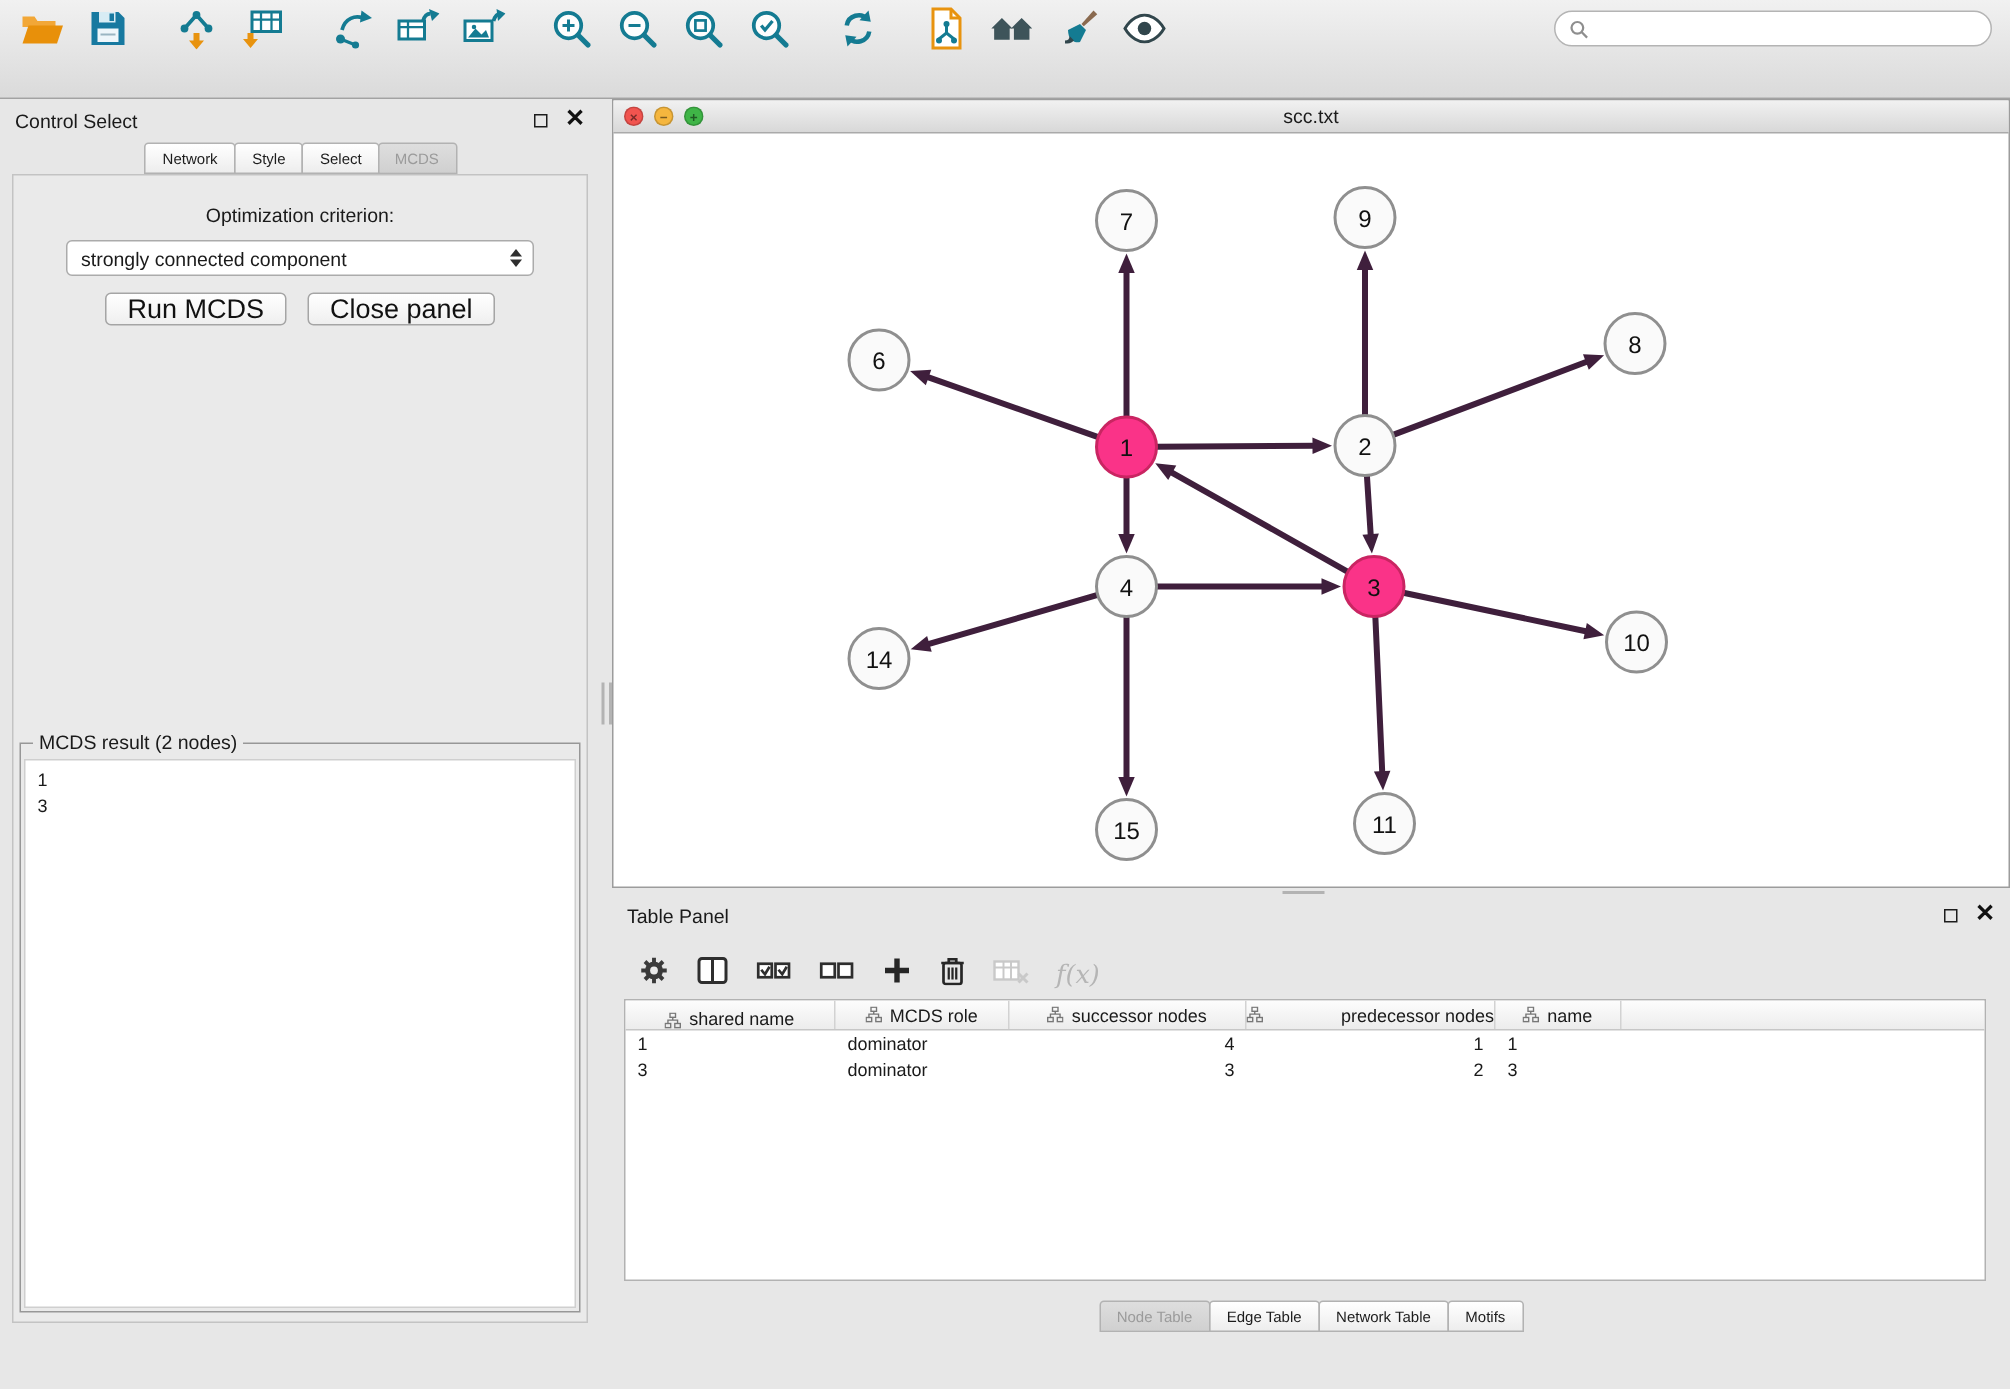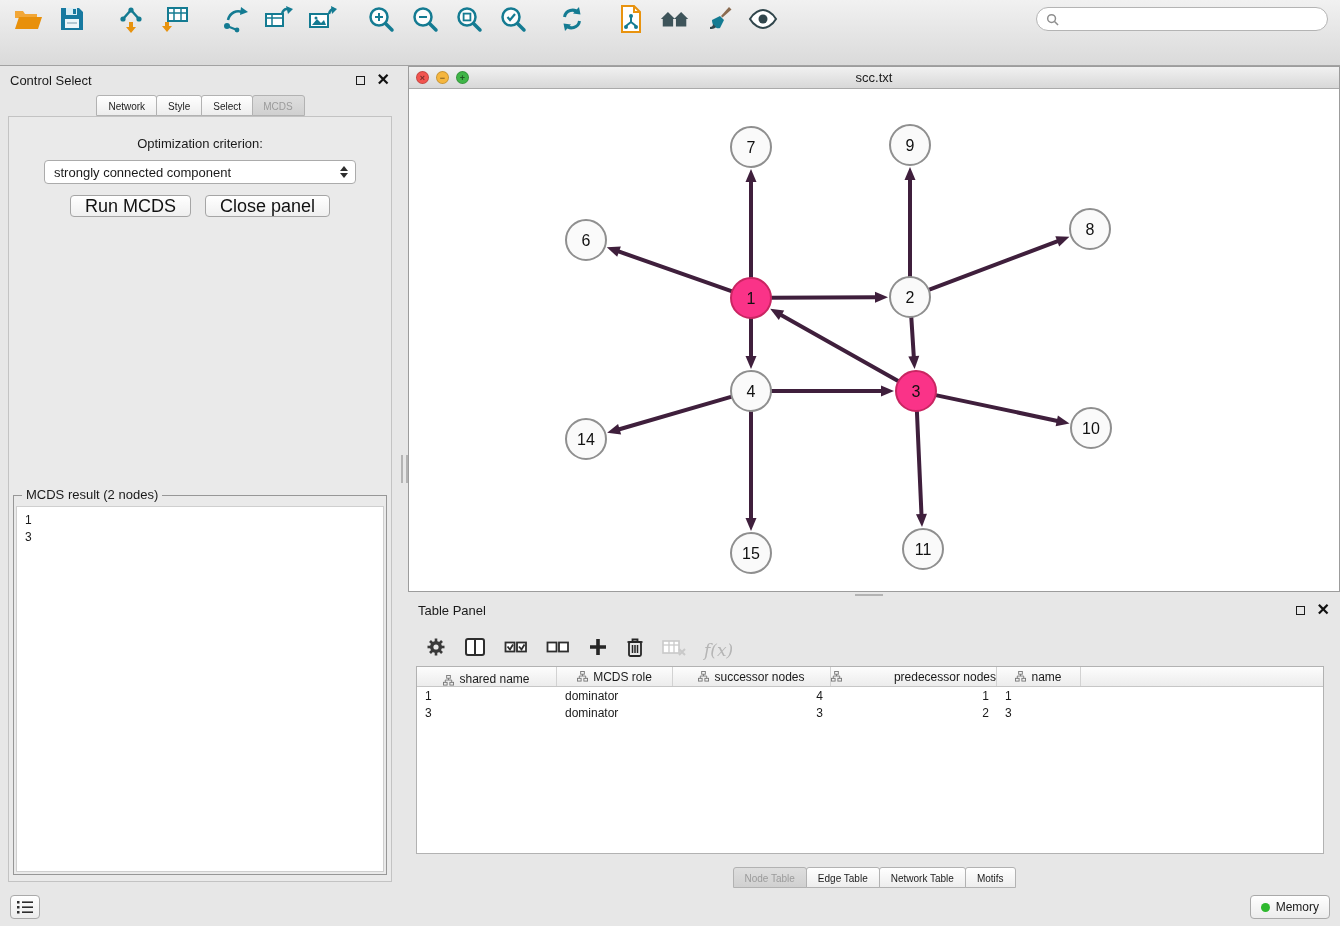--- a/index.html
+++ b/index.html
@@ -483,30 +483,14 @@
     </div>
 
     <div class="tp-tabs">
       <div class="tab active">Node Table</div>
       <div class="tab">Edge Table</div>
       <div class="tab">Network Table</div>
       <div class="tab">Motifs</div>
     </div>
   </div>
 
-  <div class="statusbar">
-    <div class="sb-btn">
-      <svg width="18" height="16" viewBox="0 0 18 16">
-          <rect x="1" y="2" width="2.5" height="2.5" fill="#2e2e2e"></rect>
-          <line x1="6" y1="3.2" x2="17" y2="3.2" stroke="#2e2e2e" stroke-width="1.6"></line>
-          <rect x="1" y="7" width="2.5" height="2.5" fill="#2e2e2e"></rect>
-          <line x1="6" y1="8.2" x2="17" y2="8.2" stroke="#2e2e2e" stroke-width="1.6"></line>
-          <rect x="1" y="12" width="2.5" height="2.5" fill="#2e2e2e"></rect>
-          <line x1="6" y1="13.2" x2="17" y2="13.2" stroke="#2e2e2e" stroke-width="1.6"></line>
-        </svg>
-    </div>
-    <div class="memory-btn">
-      <span class="mem-dot"></span>
-      <span>Memory</span>
-    </div>
-  </div>
 
 </div>
 
 </body></html>

